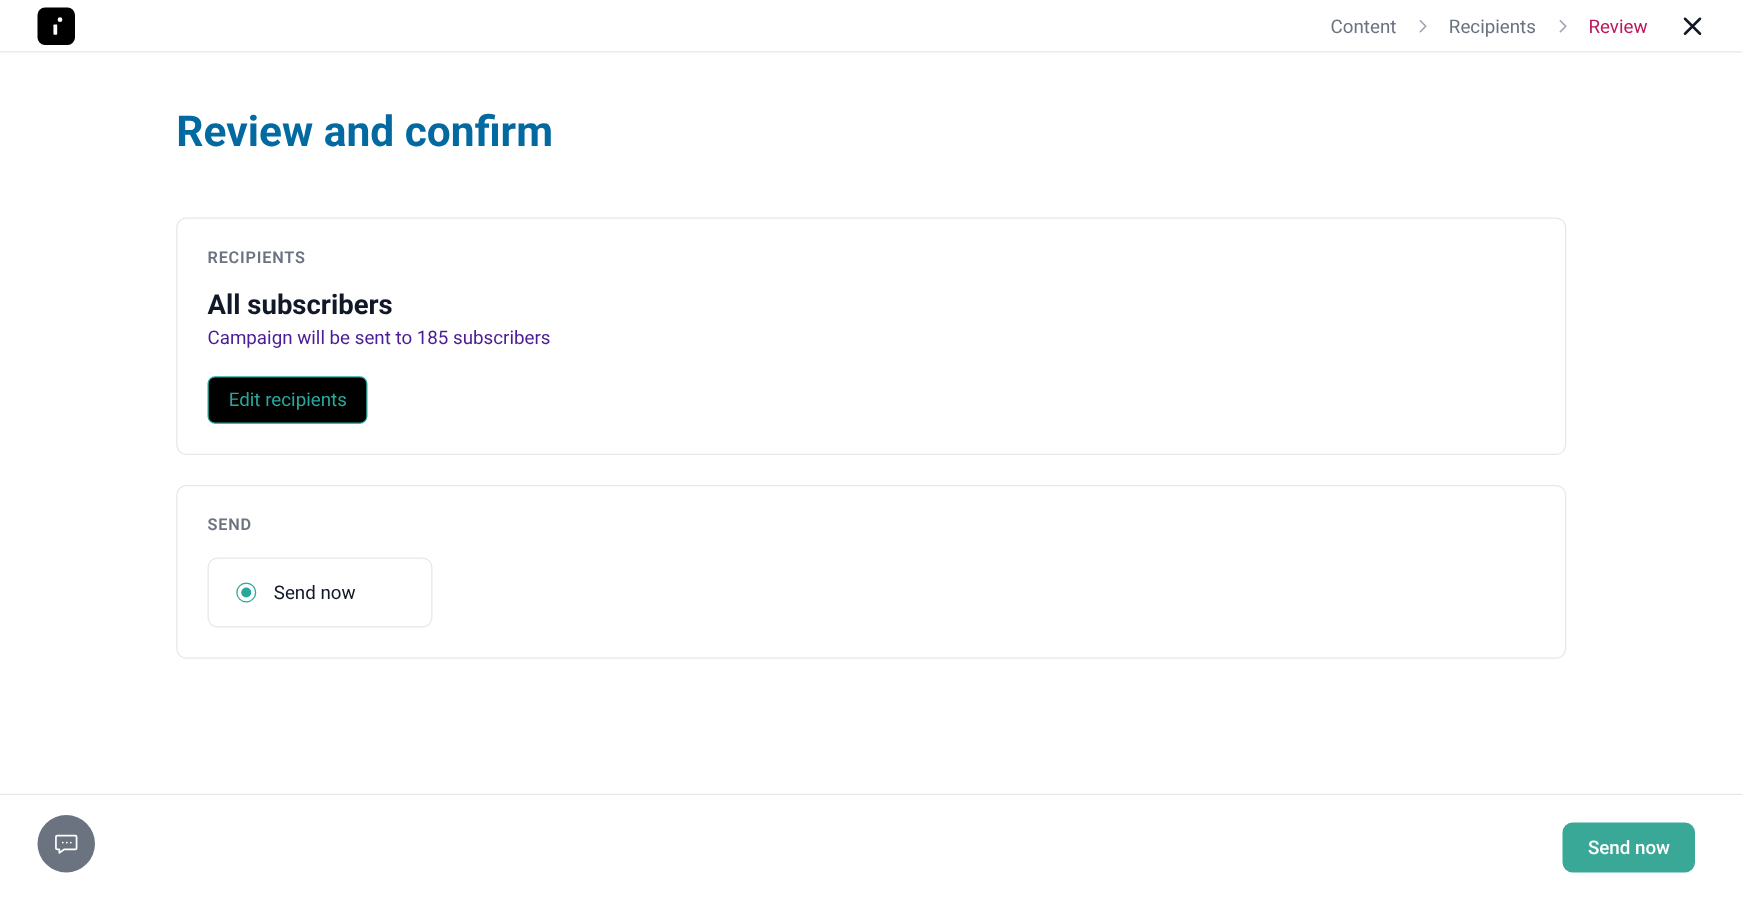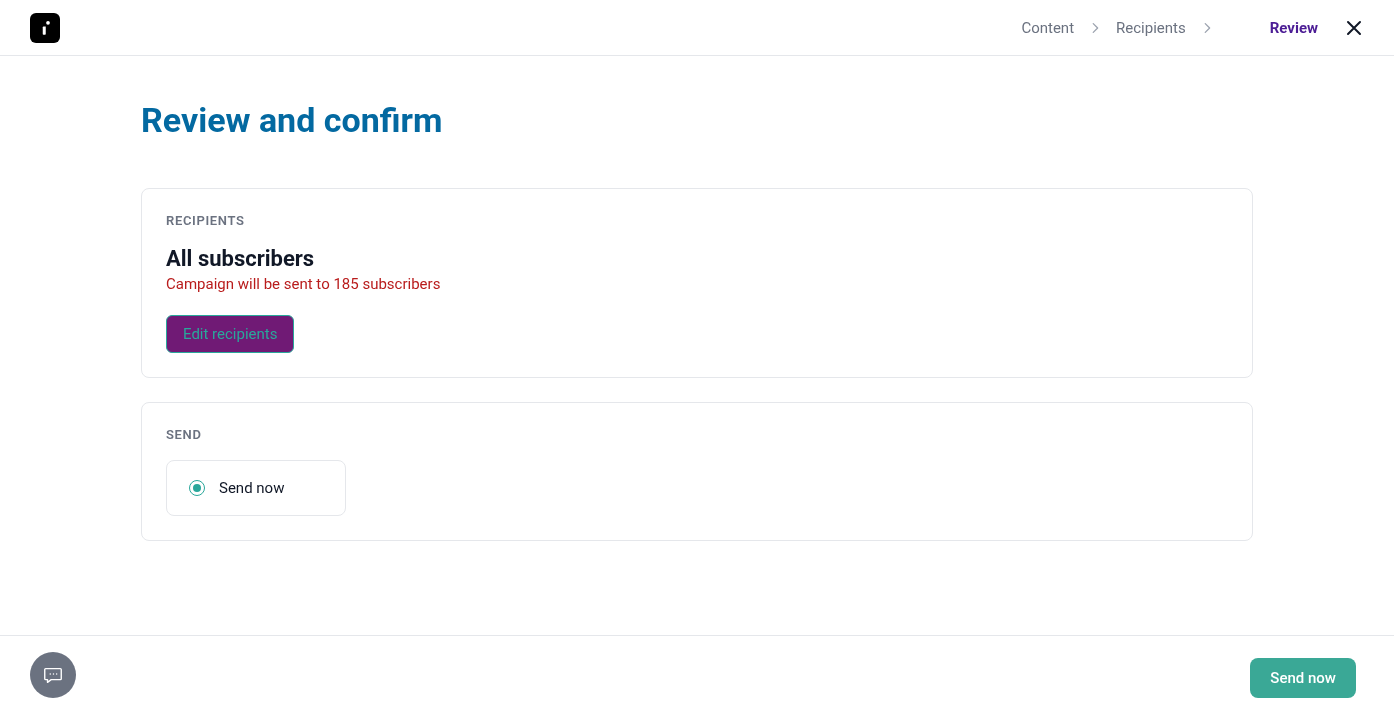--- a/index.html
+++ b/index.html
@@ -14,21 +14,21 @@
       width: 1394px;
       height: 720px;
       position: relative;
       overflow: hidden;
     }
     .header {
       display: flex;
       justify-content: space-between;
       align-items: center;
       padding: 0 30px;
-      height: 56px;
+      height: 42px;
       border-bottom: 1px solid #e5e7eb;
     }
     .logo {
       width: 30px;
       height: 30px;
       background: #000;
       border-radius: 6px;
       display: flex;
       align-items: center;
       justify-content: center;
@@ -47,23 +47,22 @@
       display: flex;
       align-items: center;
       gap: 14px;
     }
     .breadcrumb-item {
       color: #6b7280;
       font-size: 15px;
       cursor: pointer;
     }
     .breadcrumb-item.active {
-      color: #4c1d95;
-      font-weight: 700;
-      margin-left: 42px;
+      color: #be185d;
+      font-weight: 400;
     }
     .chevron {
       color: #9ca3af;
       width: 14px;
       height: 14px;
     }
     .close-btn {
       width: 20px;
       height: 20px;
       cursor: pointer;
@@ -96,28 +95,28 @@
       margin-bottom: 18px;
     }
     .recipients-title {
       font-size: 22px;
       font-weight: 700;
       color: #111827;
       margin-bottom: 4px;
     }
     .recipients-desc {
       font-size: 15px;
-      color: #b91c1c;
+      color: #4c1d95;
       margin-bottom: 22px;
     }
     .outline-btn {
       display: inline-block;
       border: 1px solid #2aa79b;
       color: #2aa79b;
-      background: #701a75;
+      background: #000000;
       padding: 9px 16px;
       border-radius: 6px;
       font-size: 15px;
       cursor: pointer;
       font-family: inherit;
     }
     .radio-group {
       border: 1px solid #e5e7eb;
       border-radius: 8px;
       display: inline-block;

